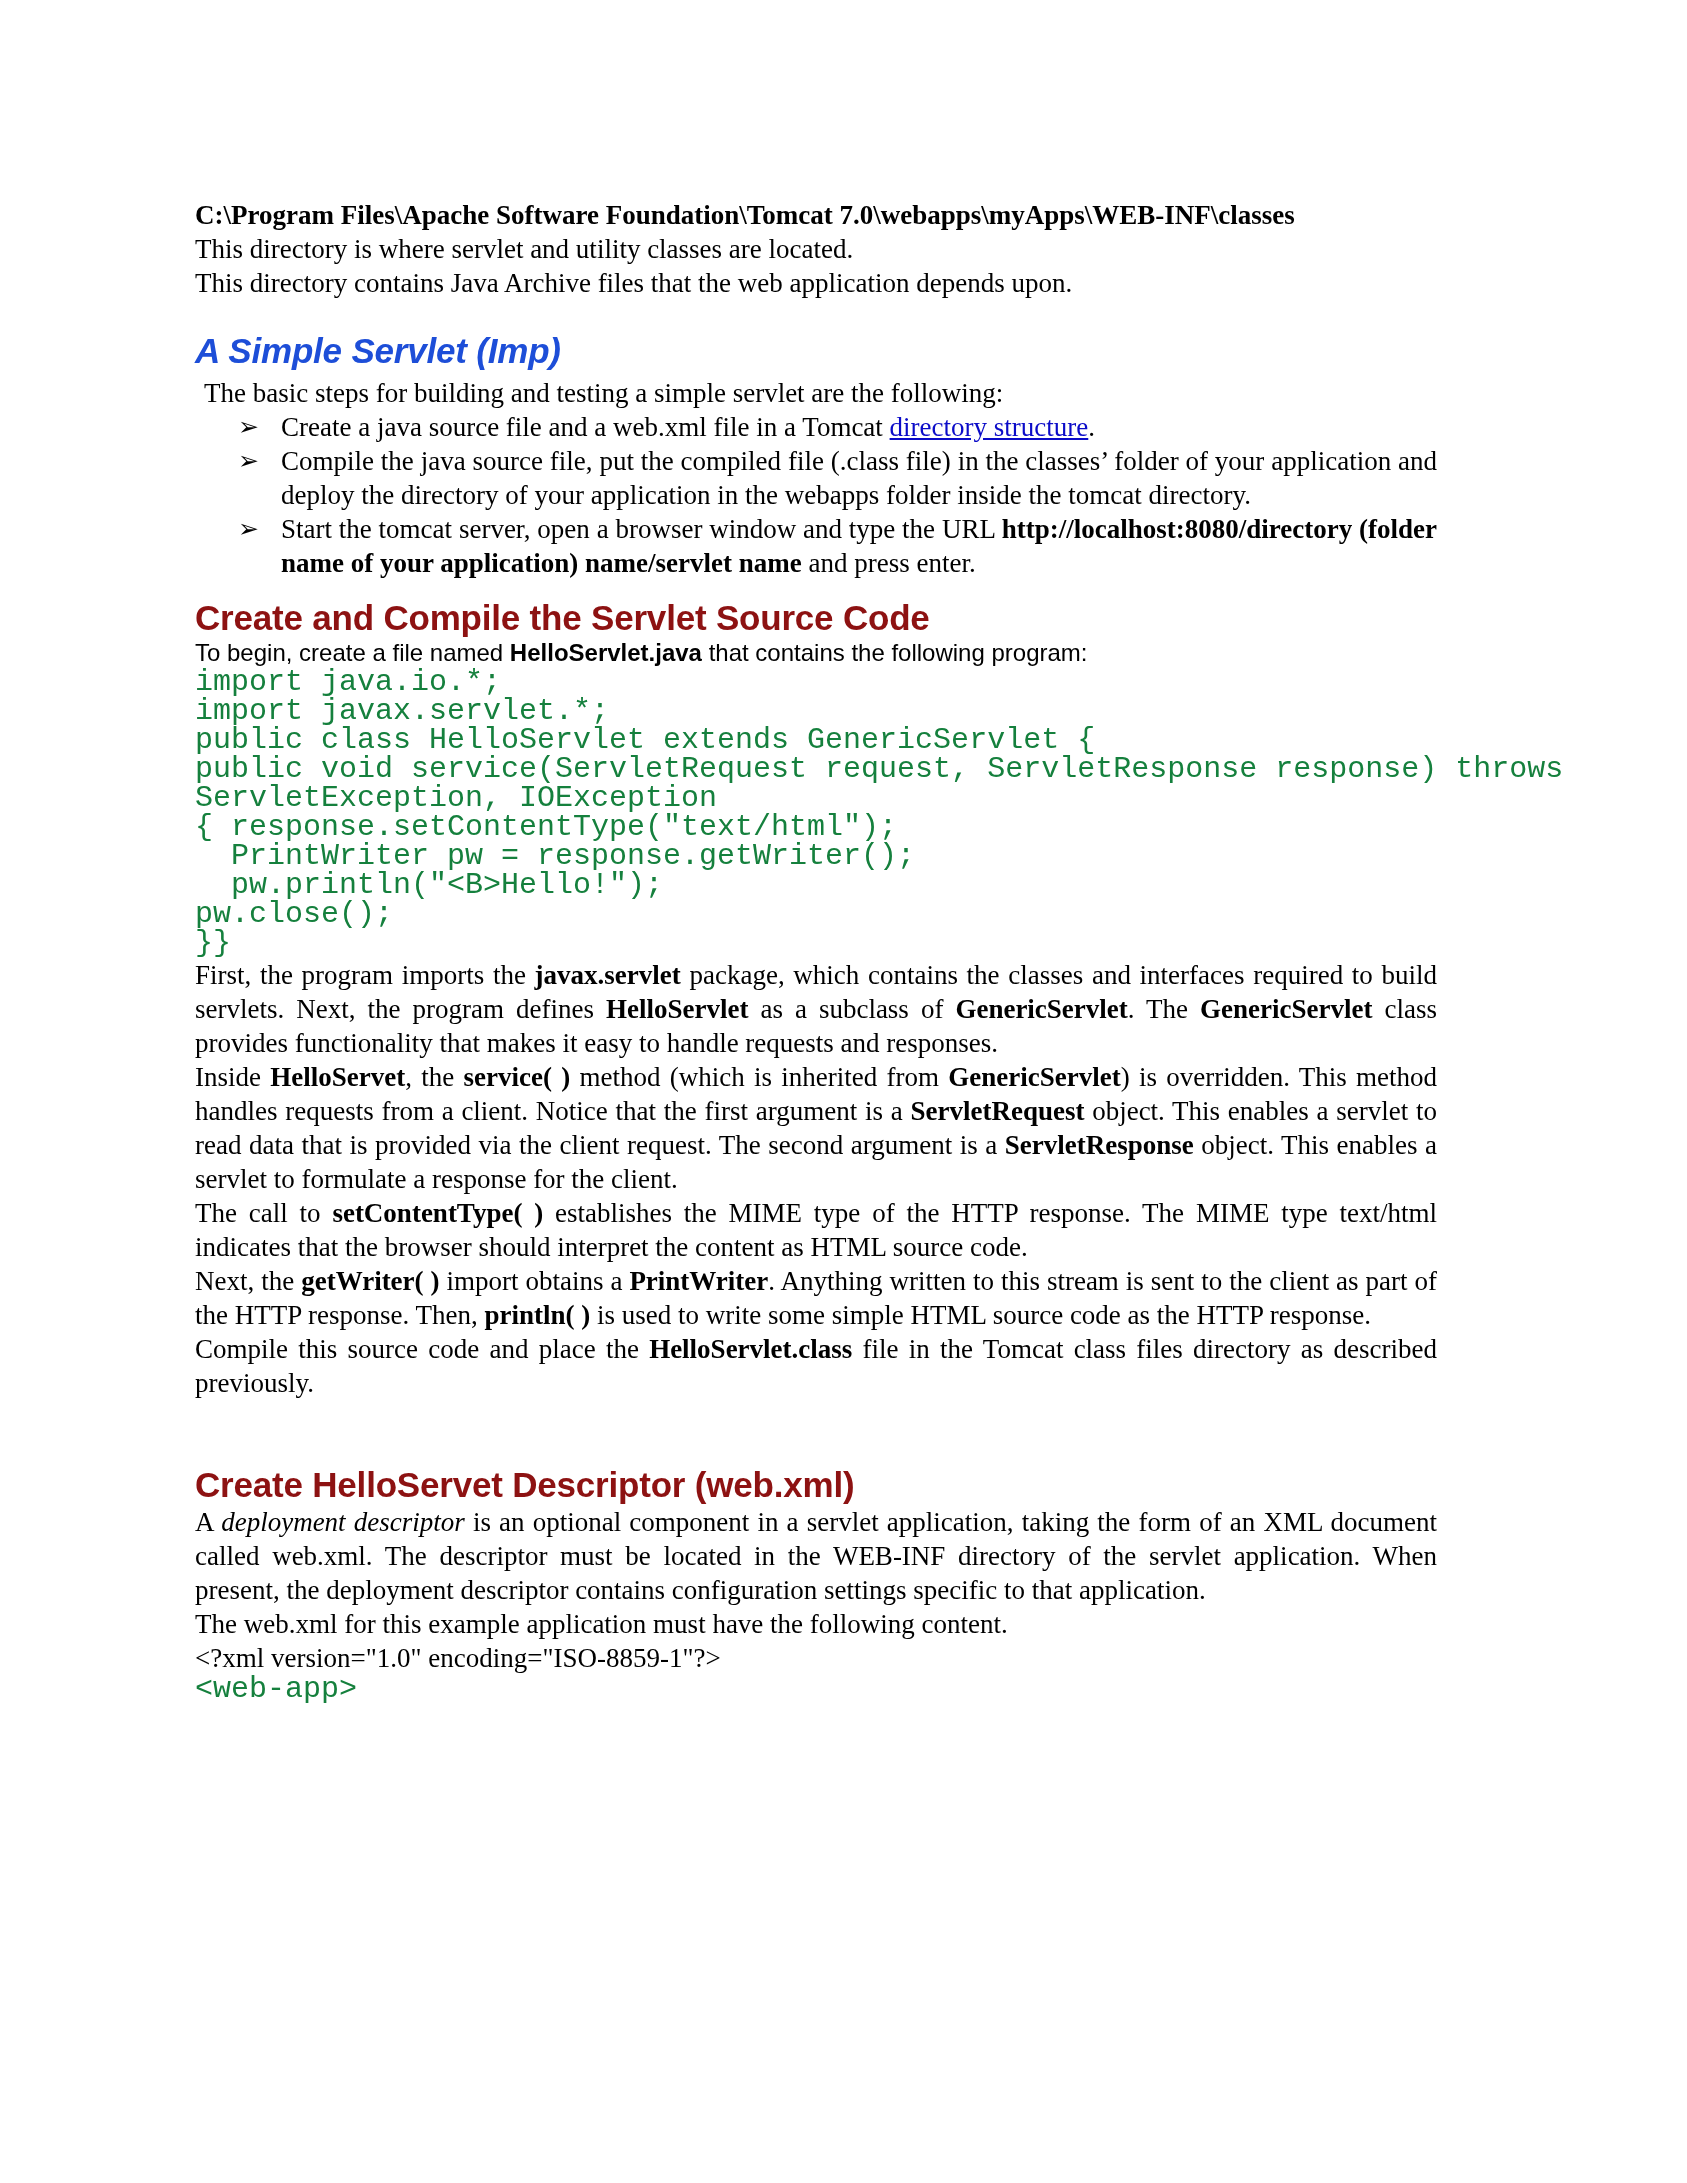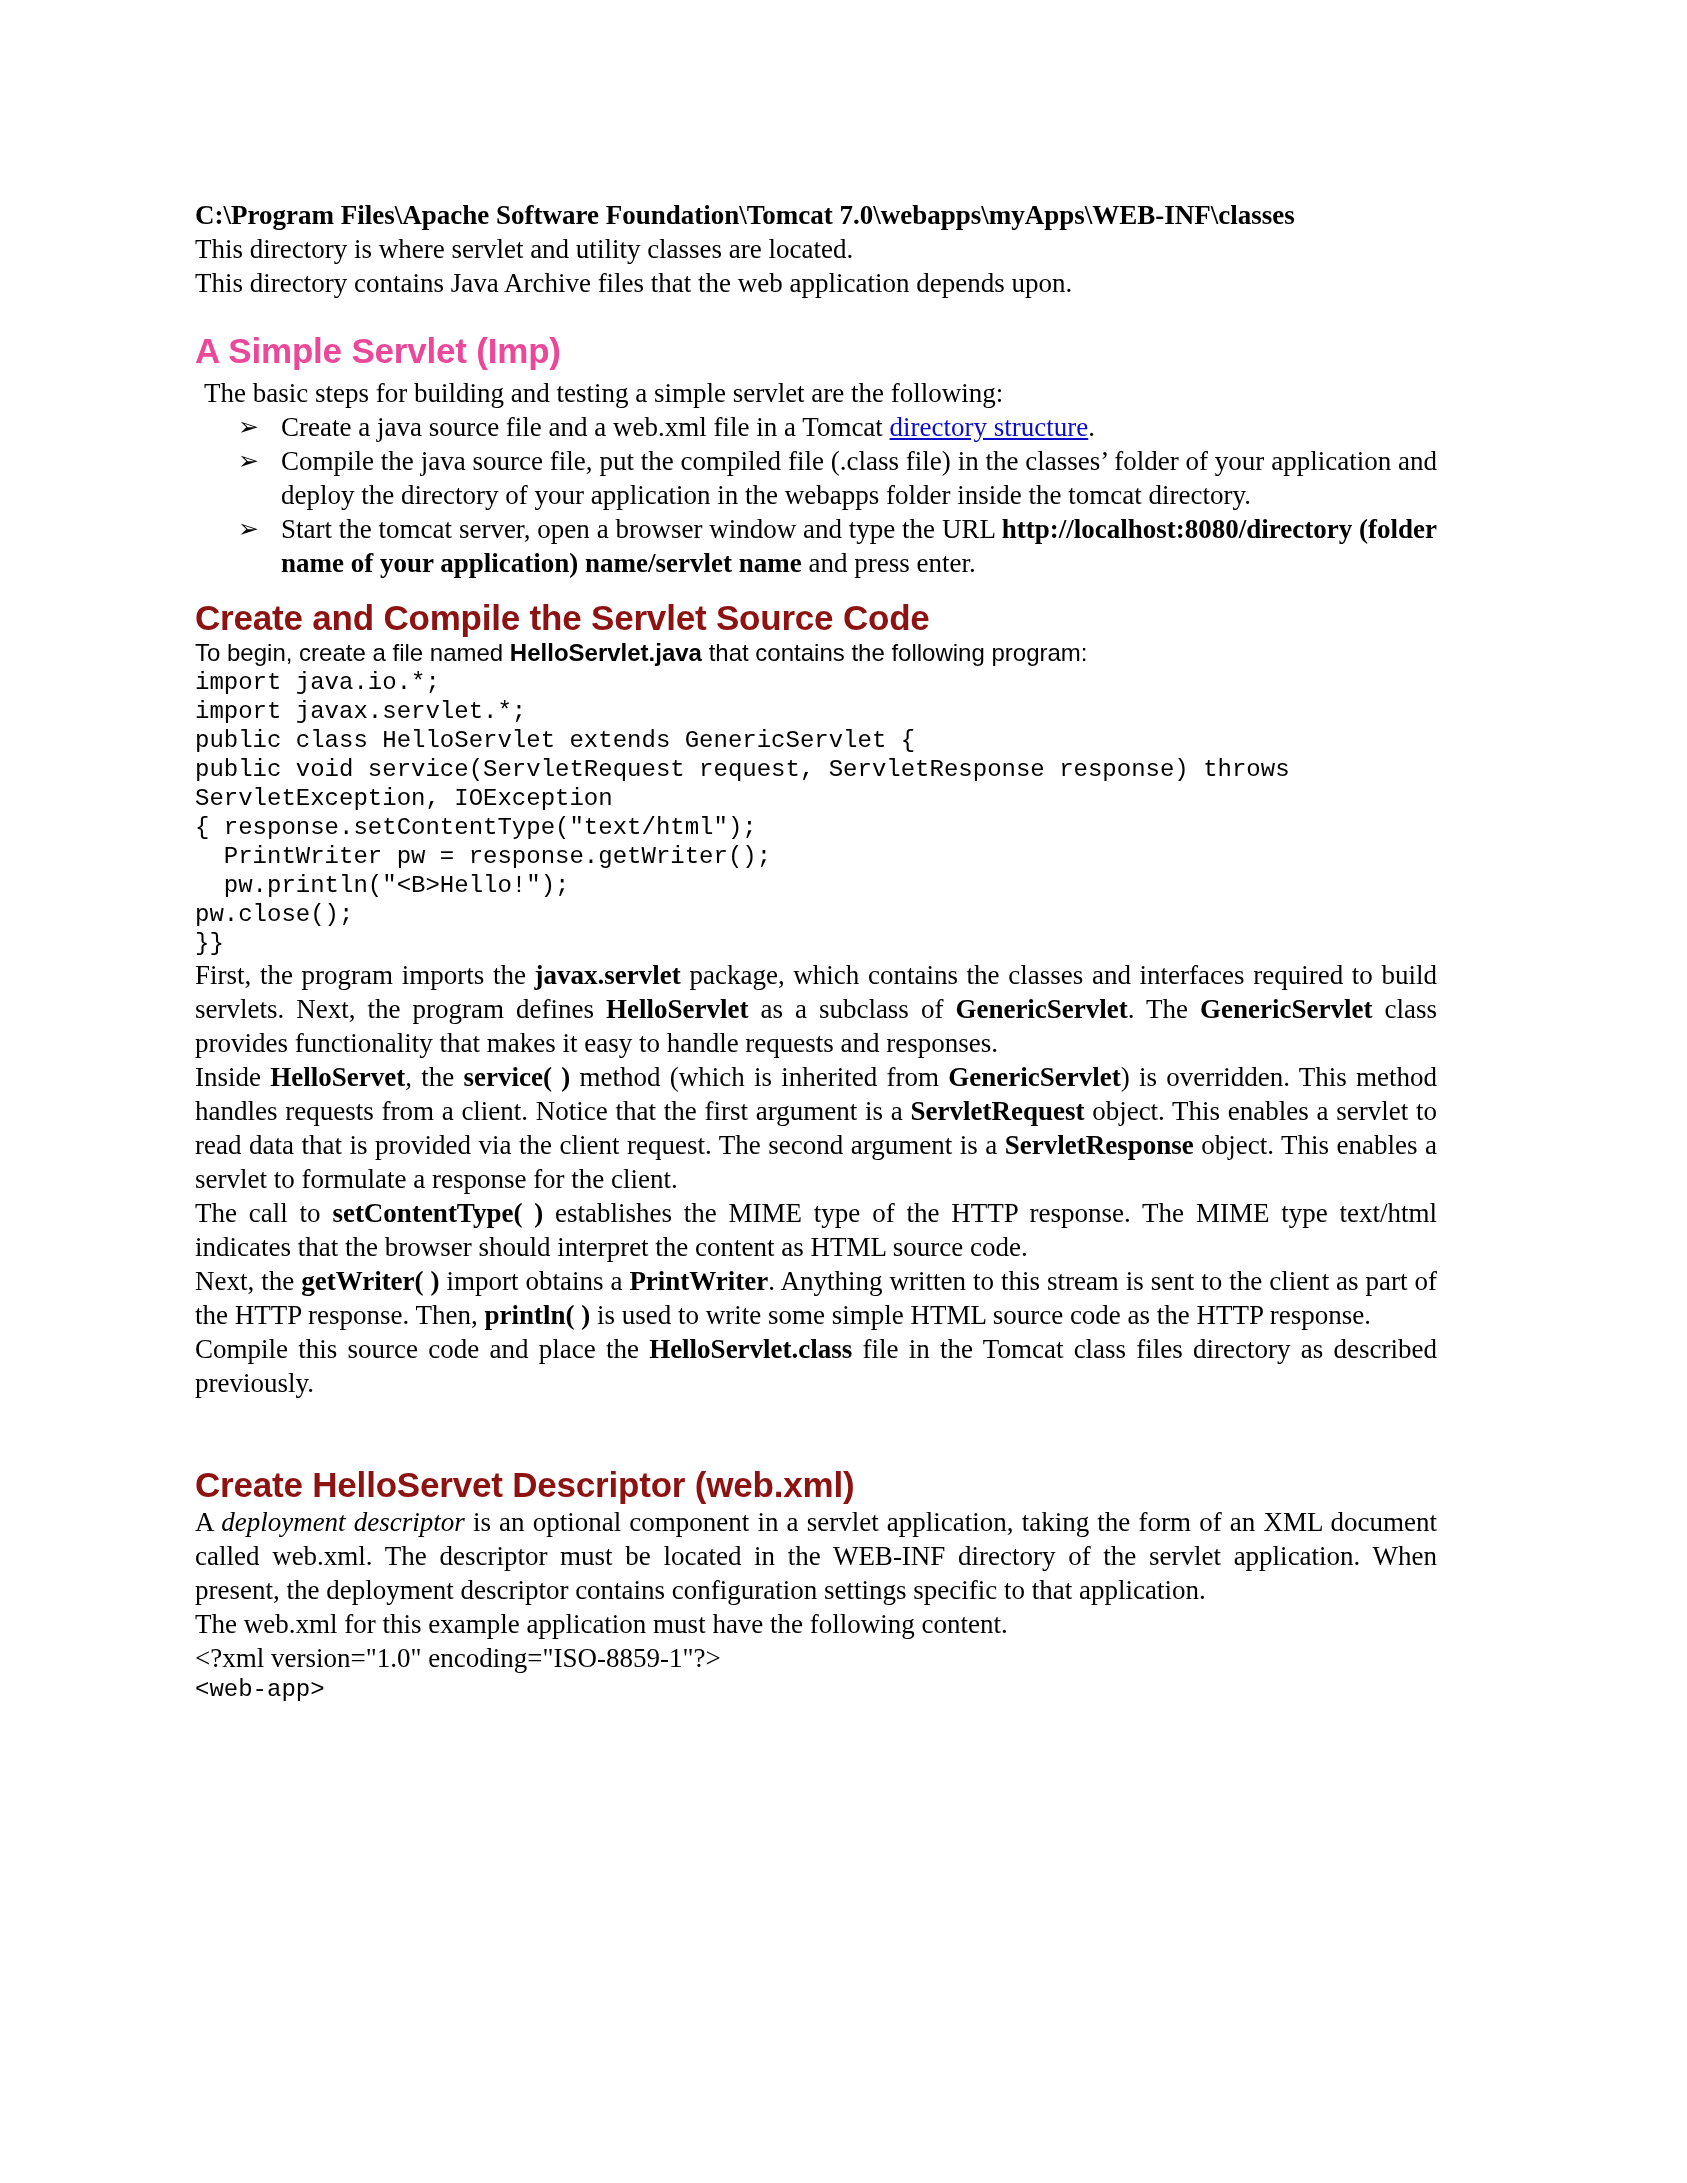--- a/index.html
+++ b/index.html
@@ -24,23 +24,23 @@
   }
   
   .serif {
     font-family: "Liberation Serif", "DejaVu Serif", serif;
     font-size: 27px;
     line-height: 34px;
     color: #000;
   }
   .mono {
     font-family: "Liberation Mono", "DejaVu Sans Mono", monospace;
-    font-size: 24px;
+    font-size: 30px;
     line-height: 29px;
-    color: #000000;
+    color: #15803d;
     white-space: pre;
   }
   .sans {
     font-family: Liberation Sans, sans-serif;
     font-size: 24px;
     line-height: 30px;
     color: #000;
   }
   .just {
     text-align: justify;
@@ -52,21 +52,21 @@
   
   h2.heading {
     font-family: "Liberation Sans", "DejaVu Sans", sans-serif;
     font-weight: bold;
     font-size: 35px;
     line-height: 41px;
     margin: 0;
     padding: 0;
     letter-spacing: -0.2px;
   }
-  .h-blue  { color: #ec4899; }
+  .h-blue  { color: #1d4ed8; font-style: italic; }
   .h-red   { color: #8d1212; }
   .sp-before-blue { height: 30px; }
   .sp-after-blue  { height: 5px; }
   .sp-before-red  { height: 16.5px; }
   .sp-before-red2 { height: 64px; }
   
   ul.arrow-list {
     list-style: none;
     margin: 0;
     padding: 0;

